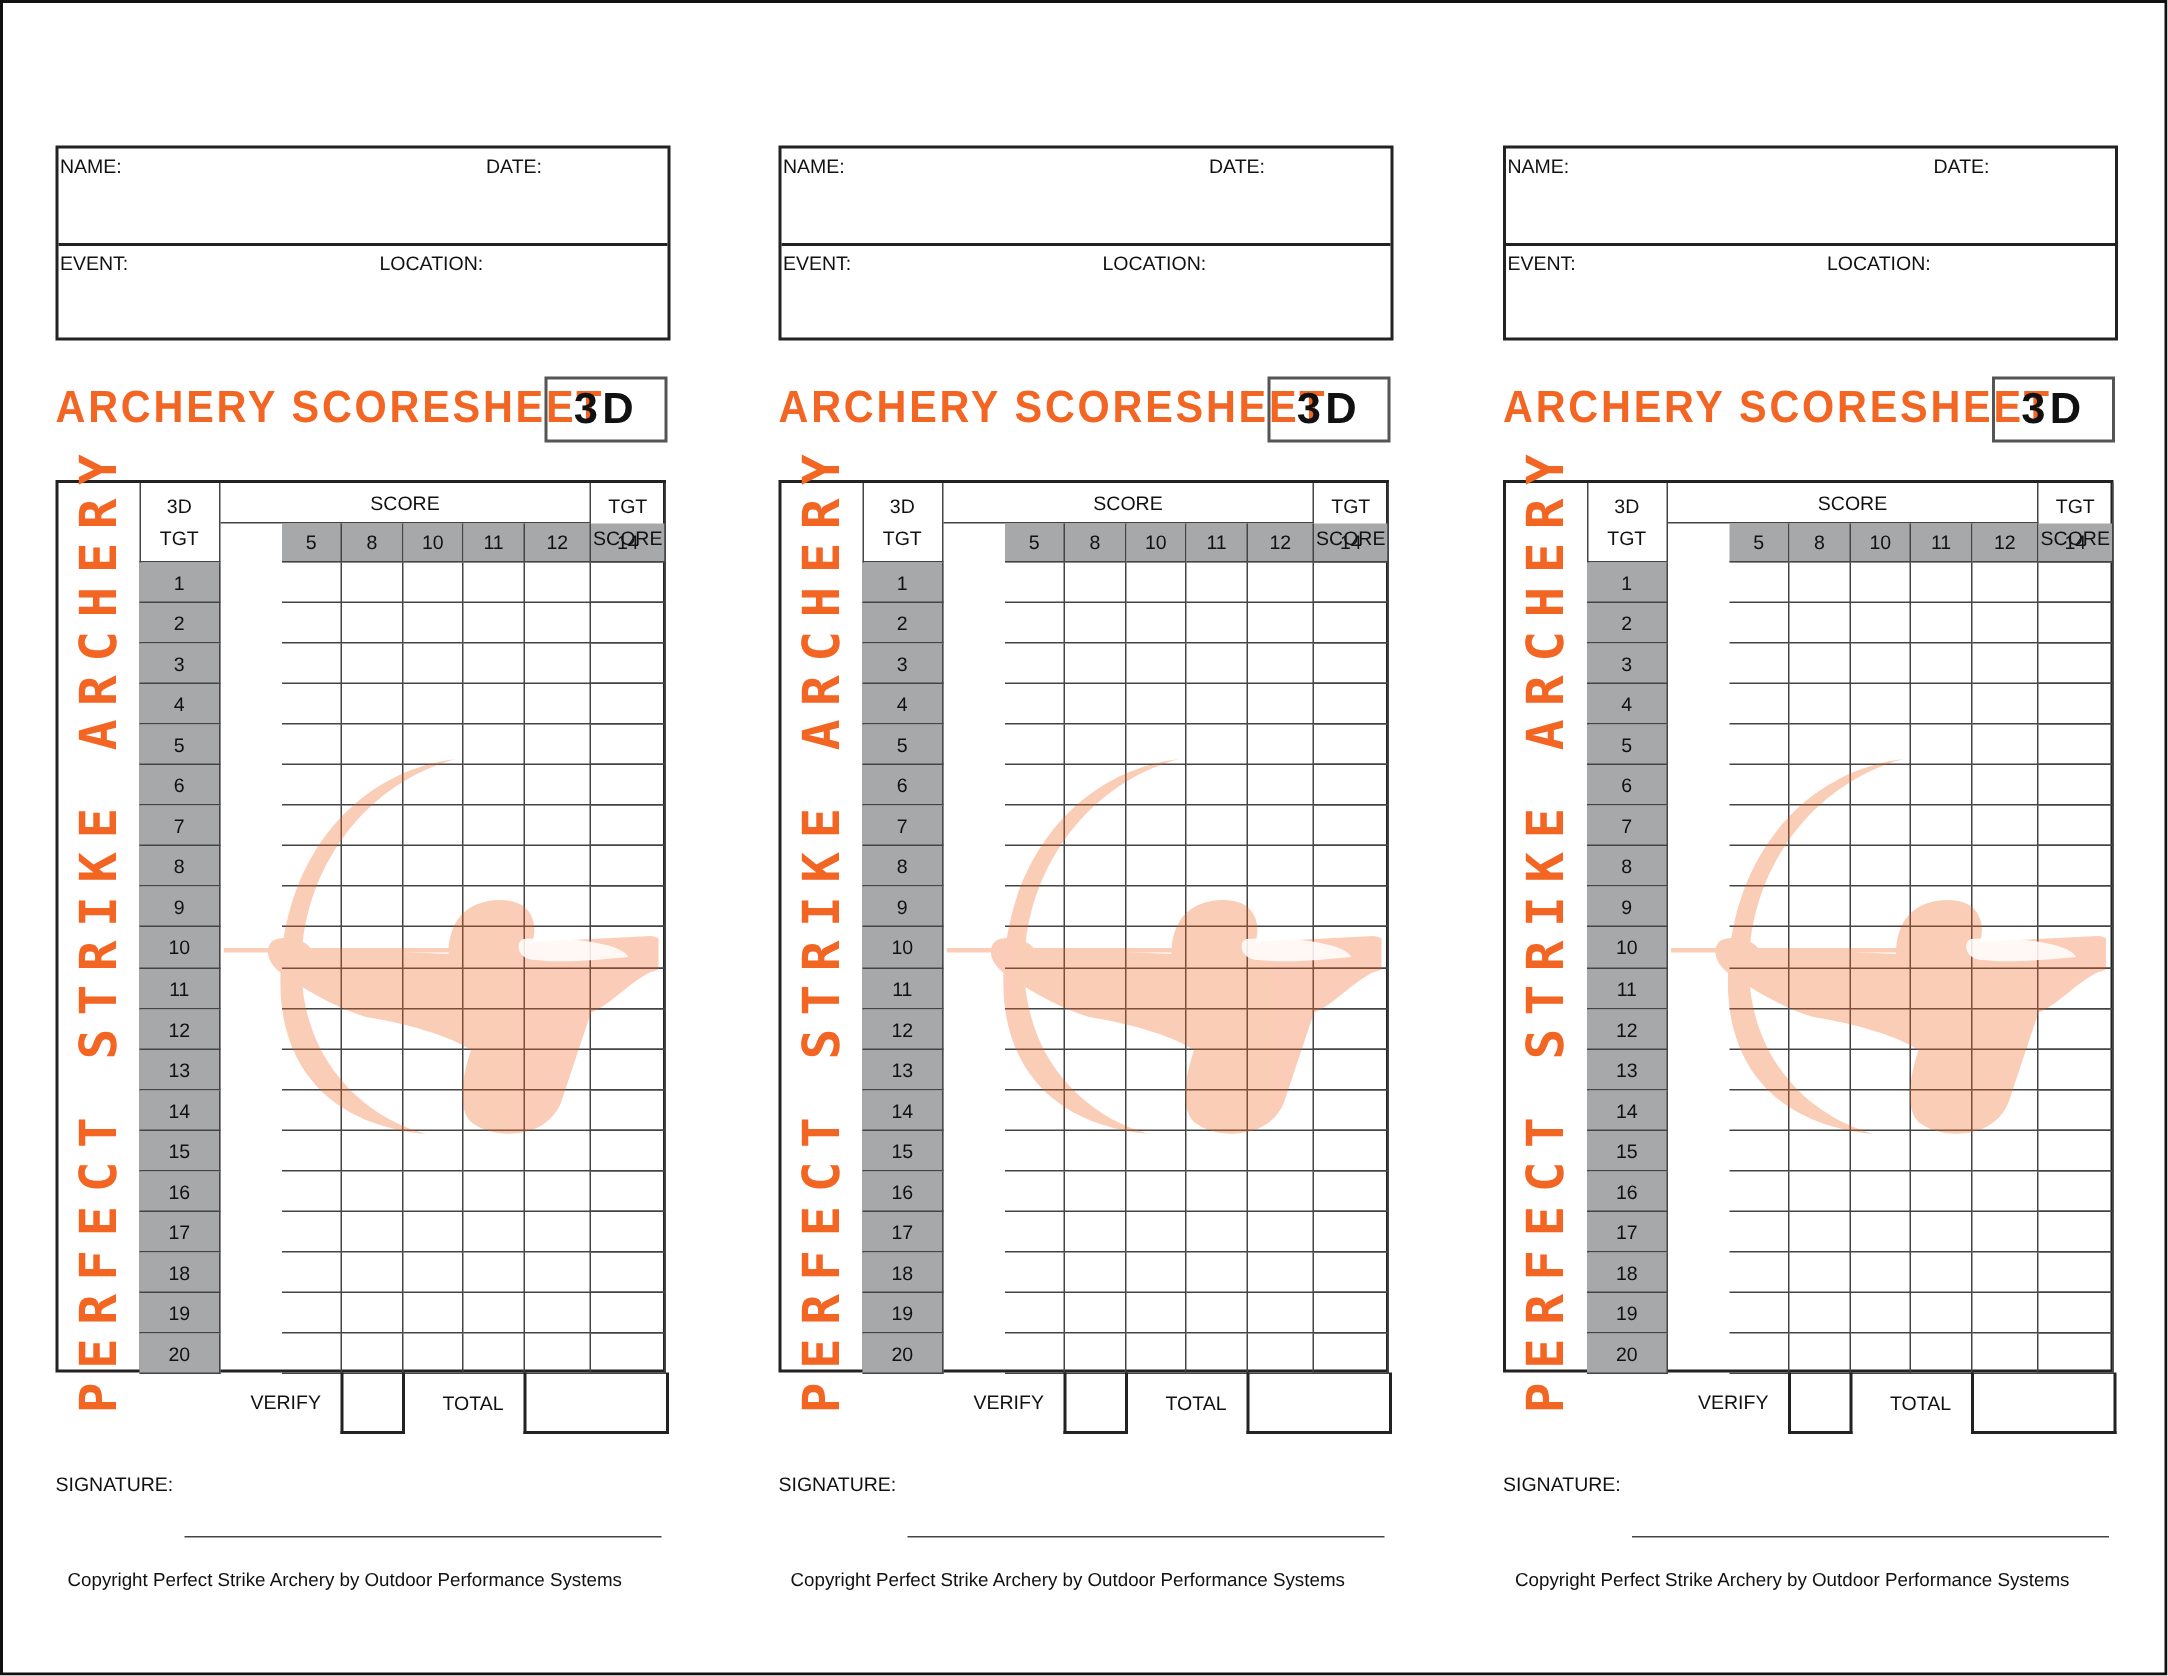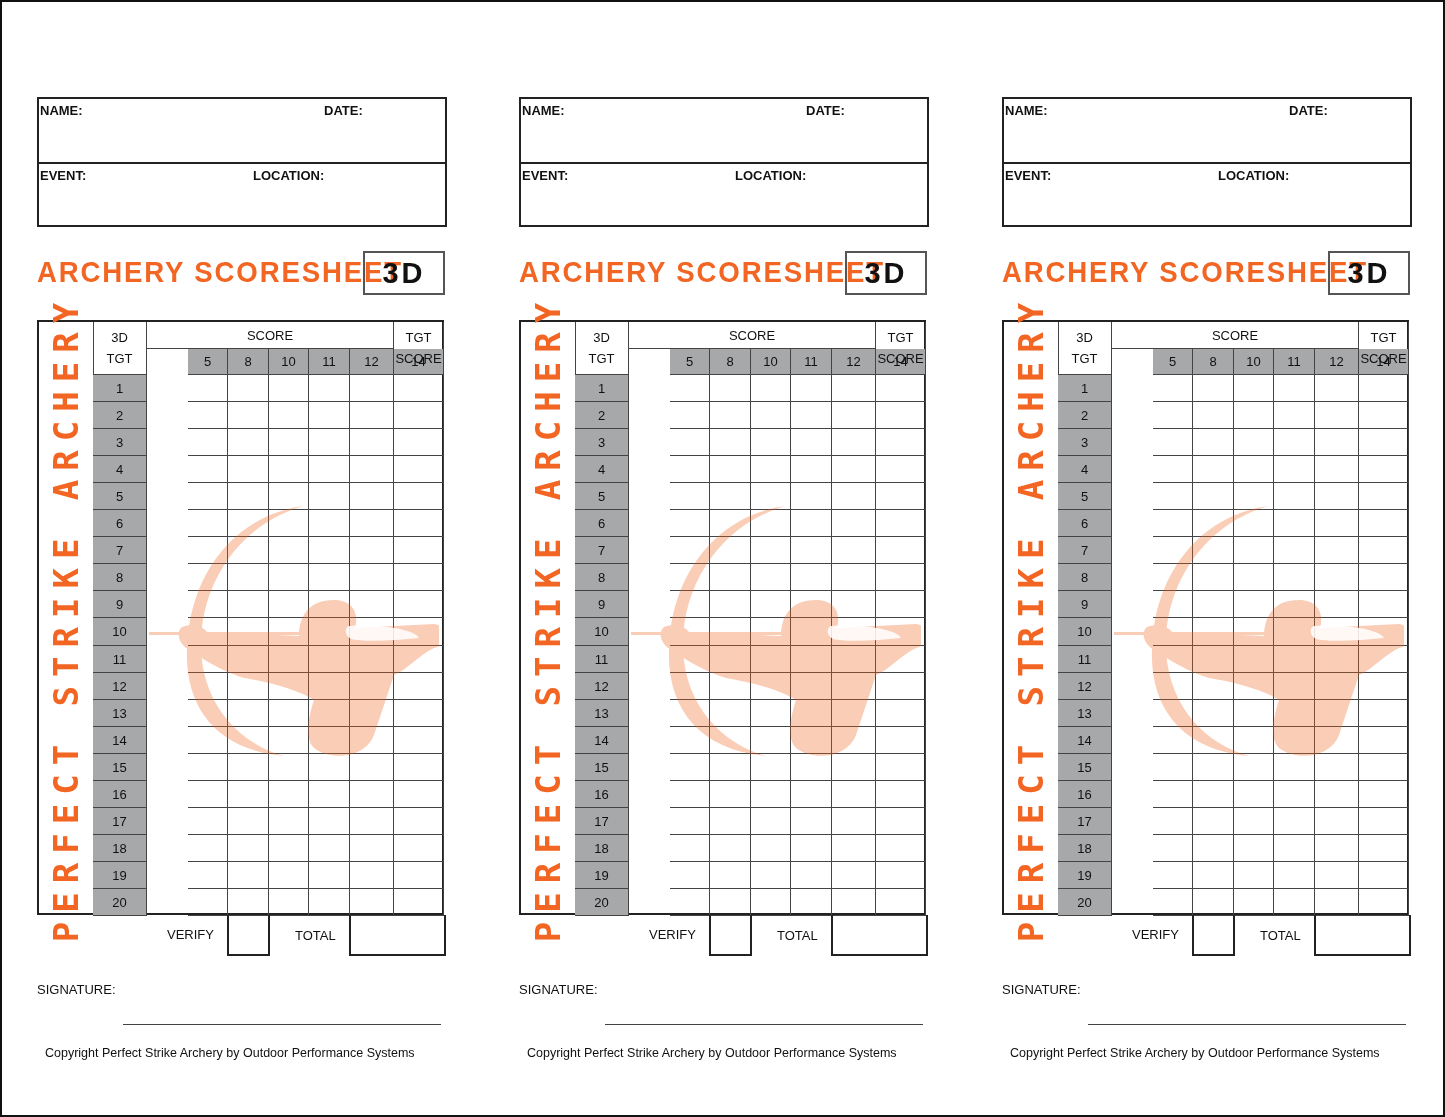--- a/index.html
+++ b/index.html
@@ -1,21 +1,21 @@
 <!DOCTYPE html>
 <html><head>
 <meta charset="utf-8">
 <style>
   html, body { margin:0; padding:0; }
   body { width:1445px; height:1117px; background:#fff; position:relative; overflow:hidden;
          font-family:"Liberation Sans", sans-serif; color:#111; }
   .page-border { position:absolute; left:0; top:0; width:1441px; height:1113px; border:2px solid #111; }
   .sheet { position:absolute; top:0; width:410px; height:1117px; }
   .info-box { position:absolute; left:0; top:97px; width:406px; height:126px; border:2px solid #222; }
-  .info-row { position:relative; height:63px;font-weight:bold; }
+  .info-row { position:relative; height:63px; }
   .info-row + .info-row { border-top:2px solid #222; height:61px; }
   .info-label { position:absolute; top:4px; font-size:13px; }
   .title-wrap { position:absolute; left:0; top:251px; width:410px; height:44px; }
   .title { position:absolute; left:0; top:4px; font-size:30px; font-weight:bold; color:#f26522;
            letter-spacing:2px; transform:scaleX(0.92); transform-origin:left; white-space:nowrap;
            font-family:"Liberation Sans", sans-serif; }
   .badge { position:absolute; left:326px; top:0; width:78px; height:40px; border:2px solid #555;
            display:flex; align-items:center; justify-content:center; font-size:29px; font-weight:bold;
            color:#111; letter-spacing:3px; }
   .grid { position:absolute; left:0; top:320px; width:407px; height:595px; border:2px solid #222; box-sizing:border-box; }

